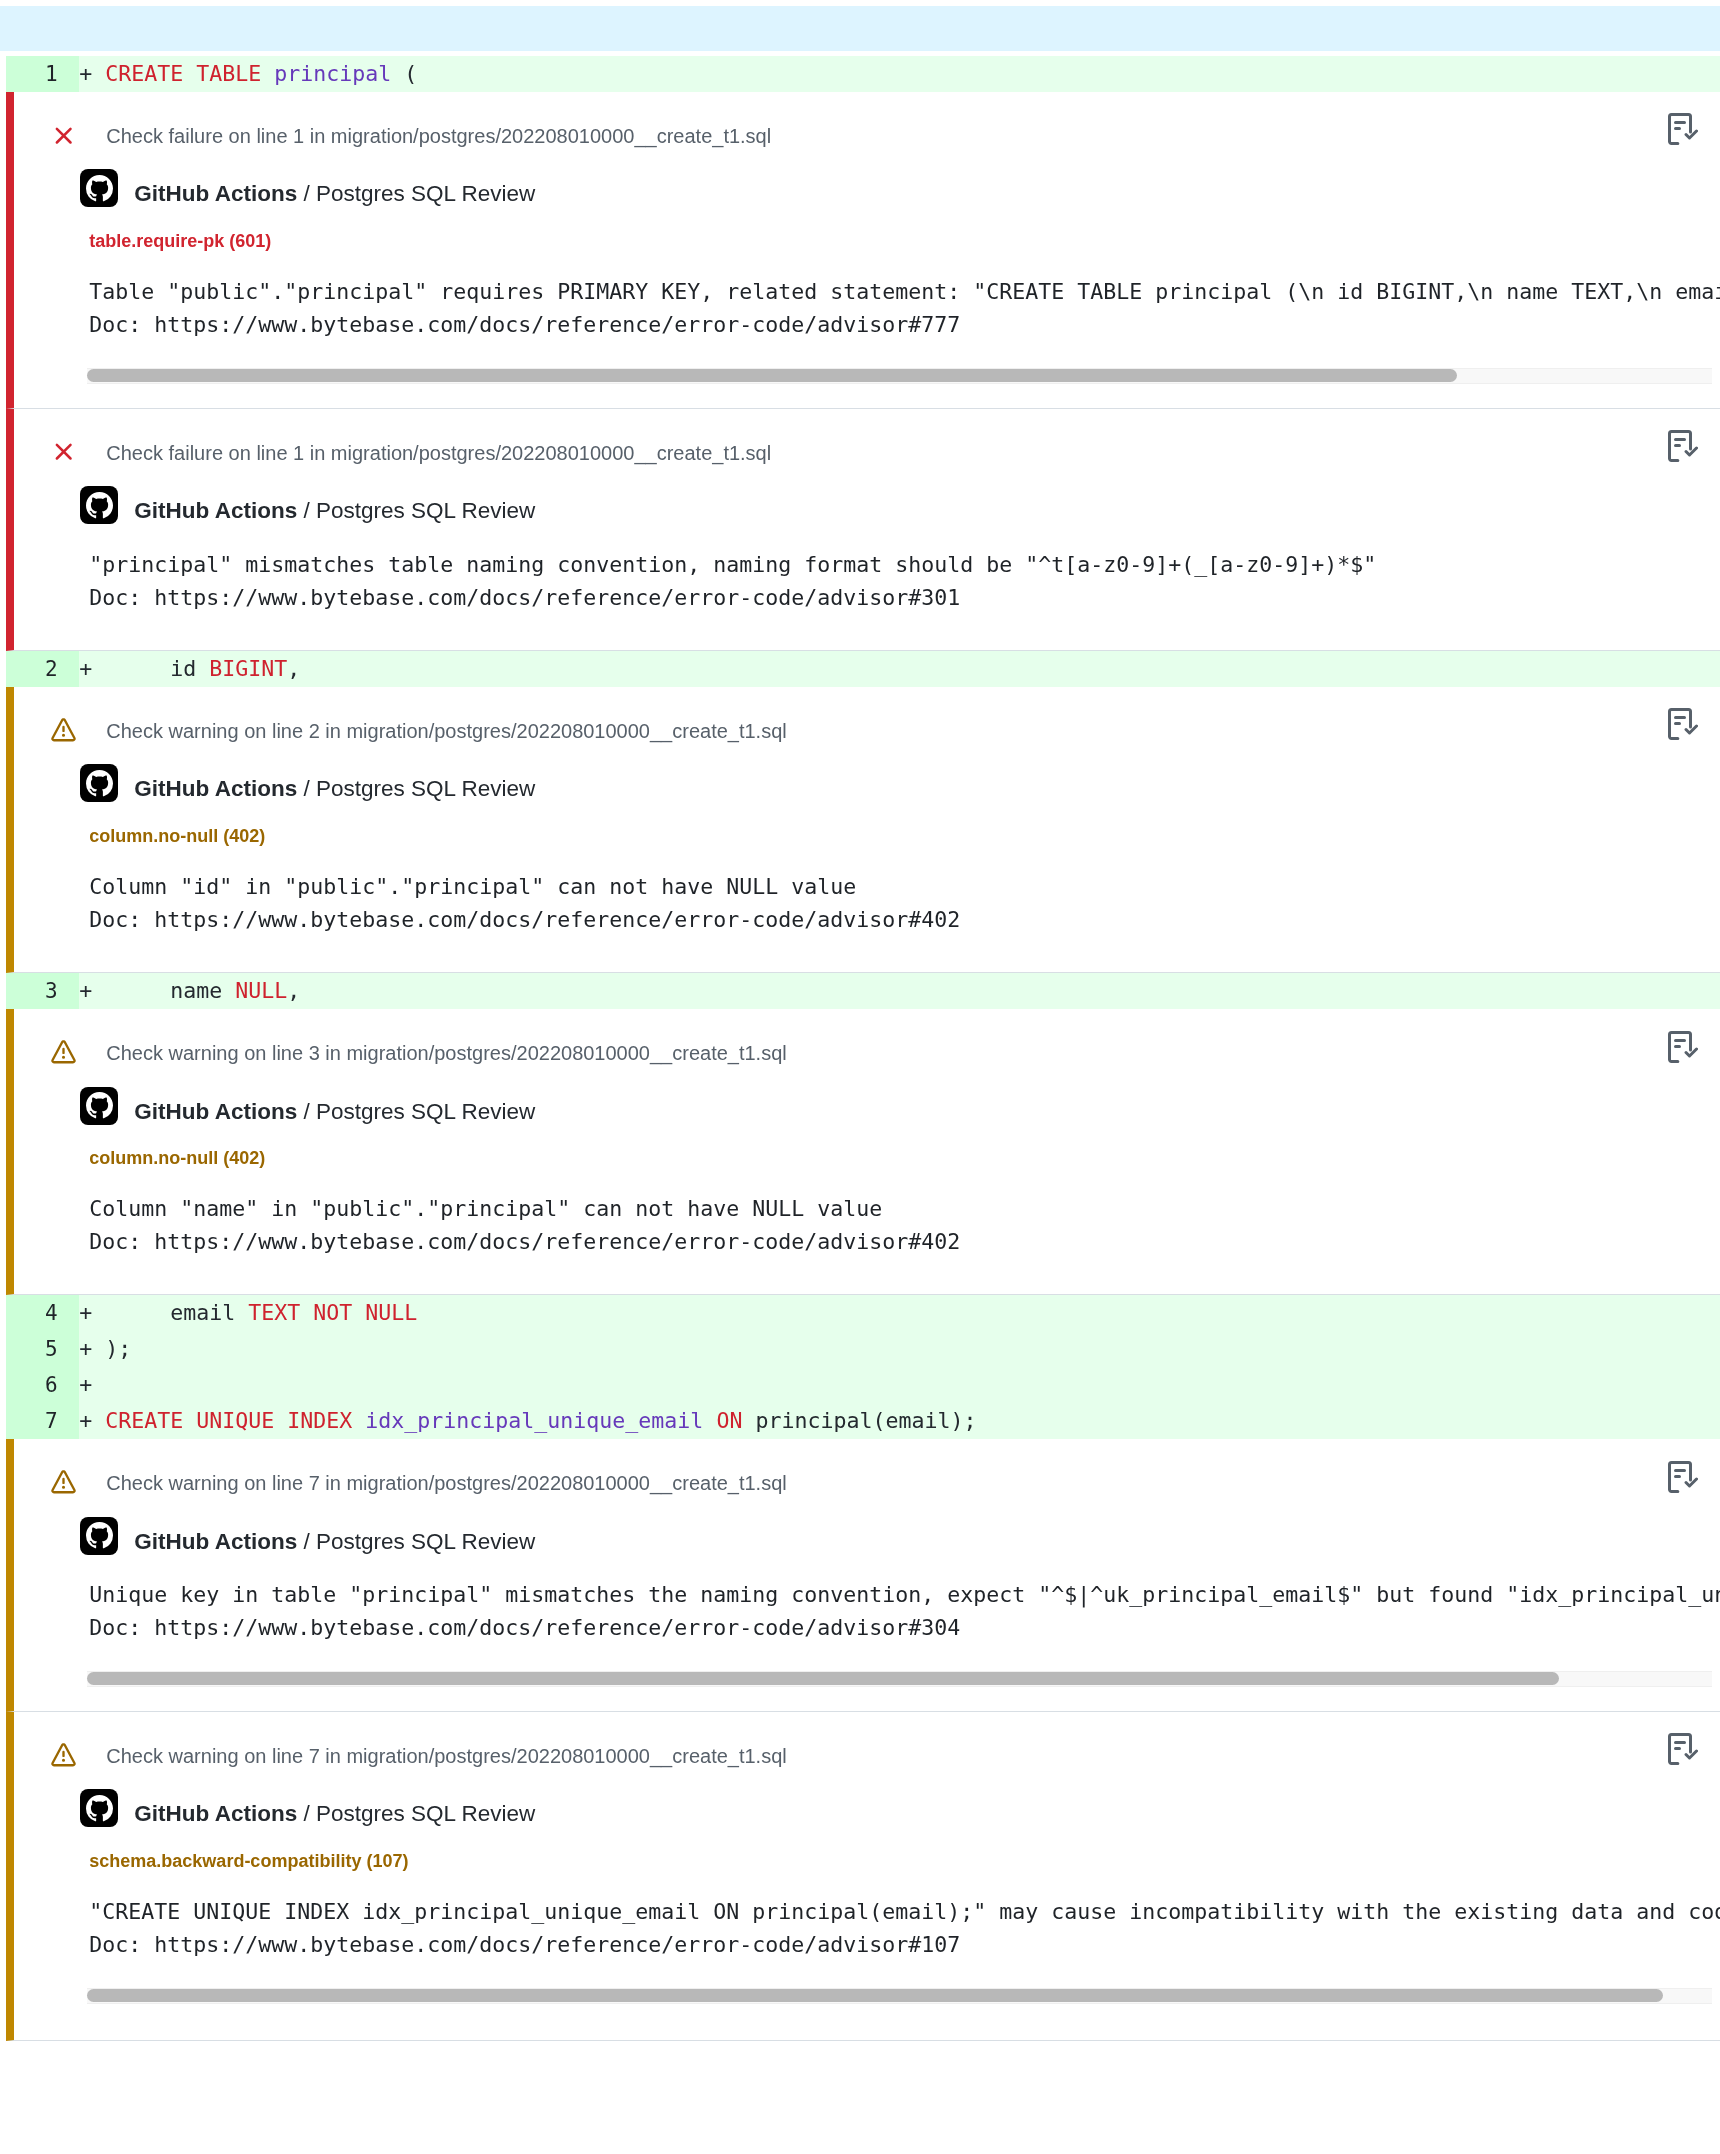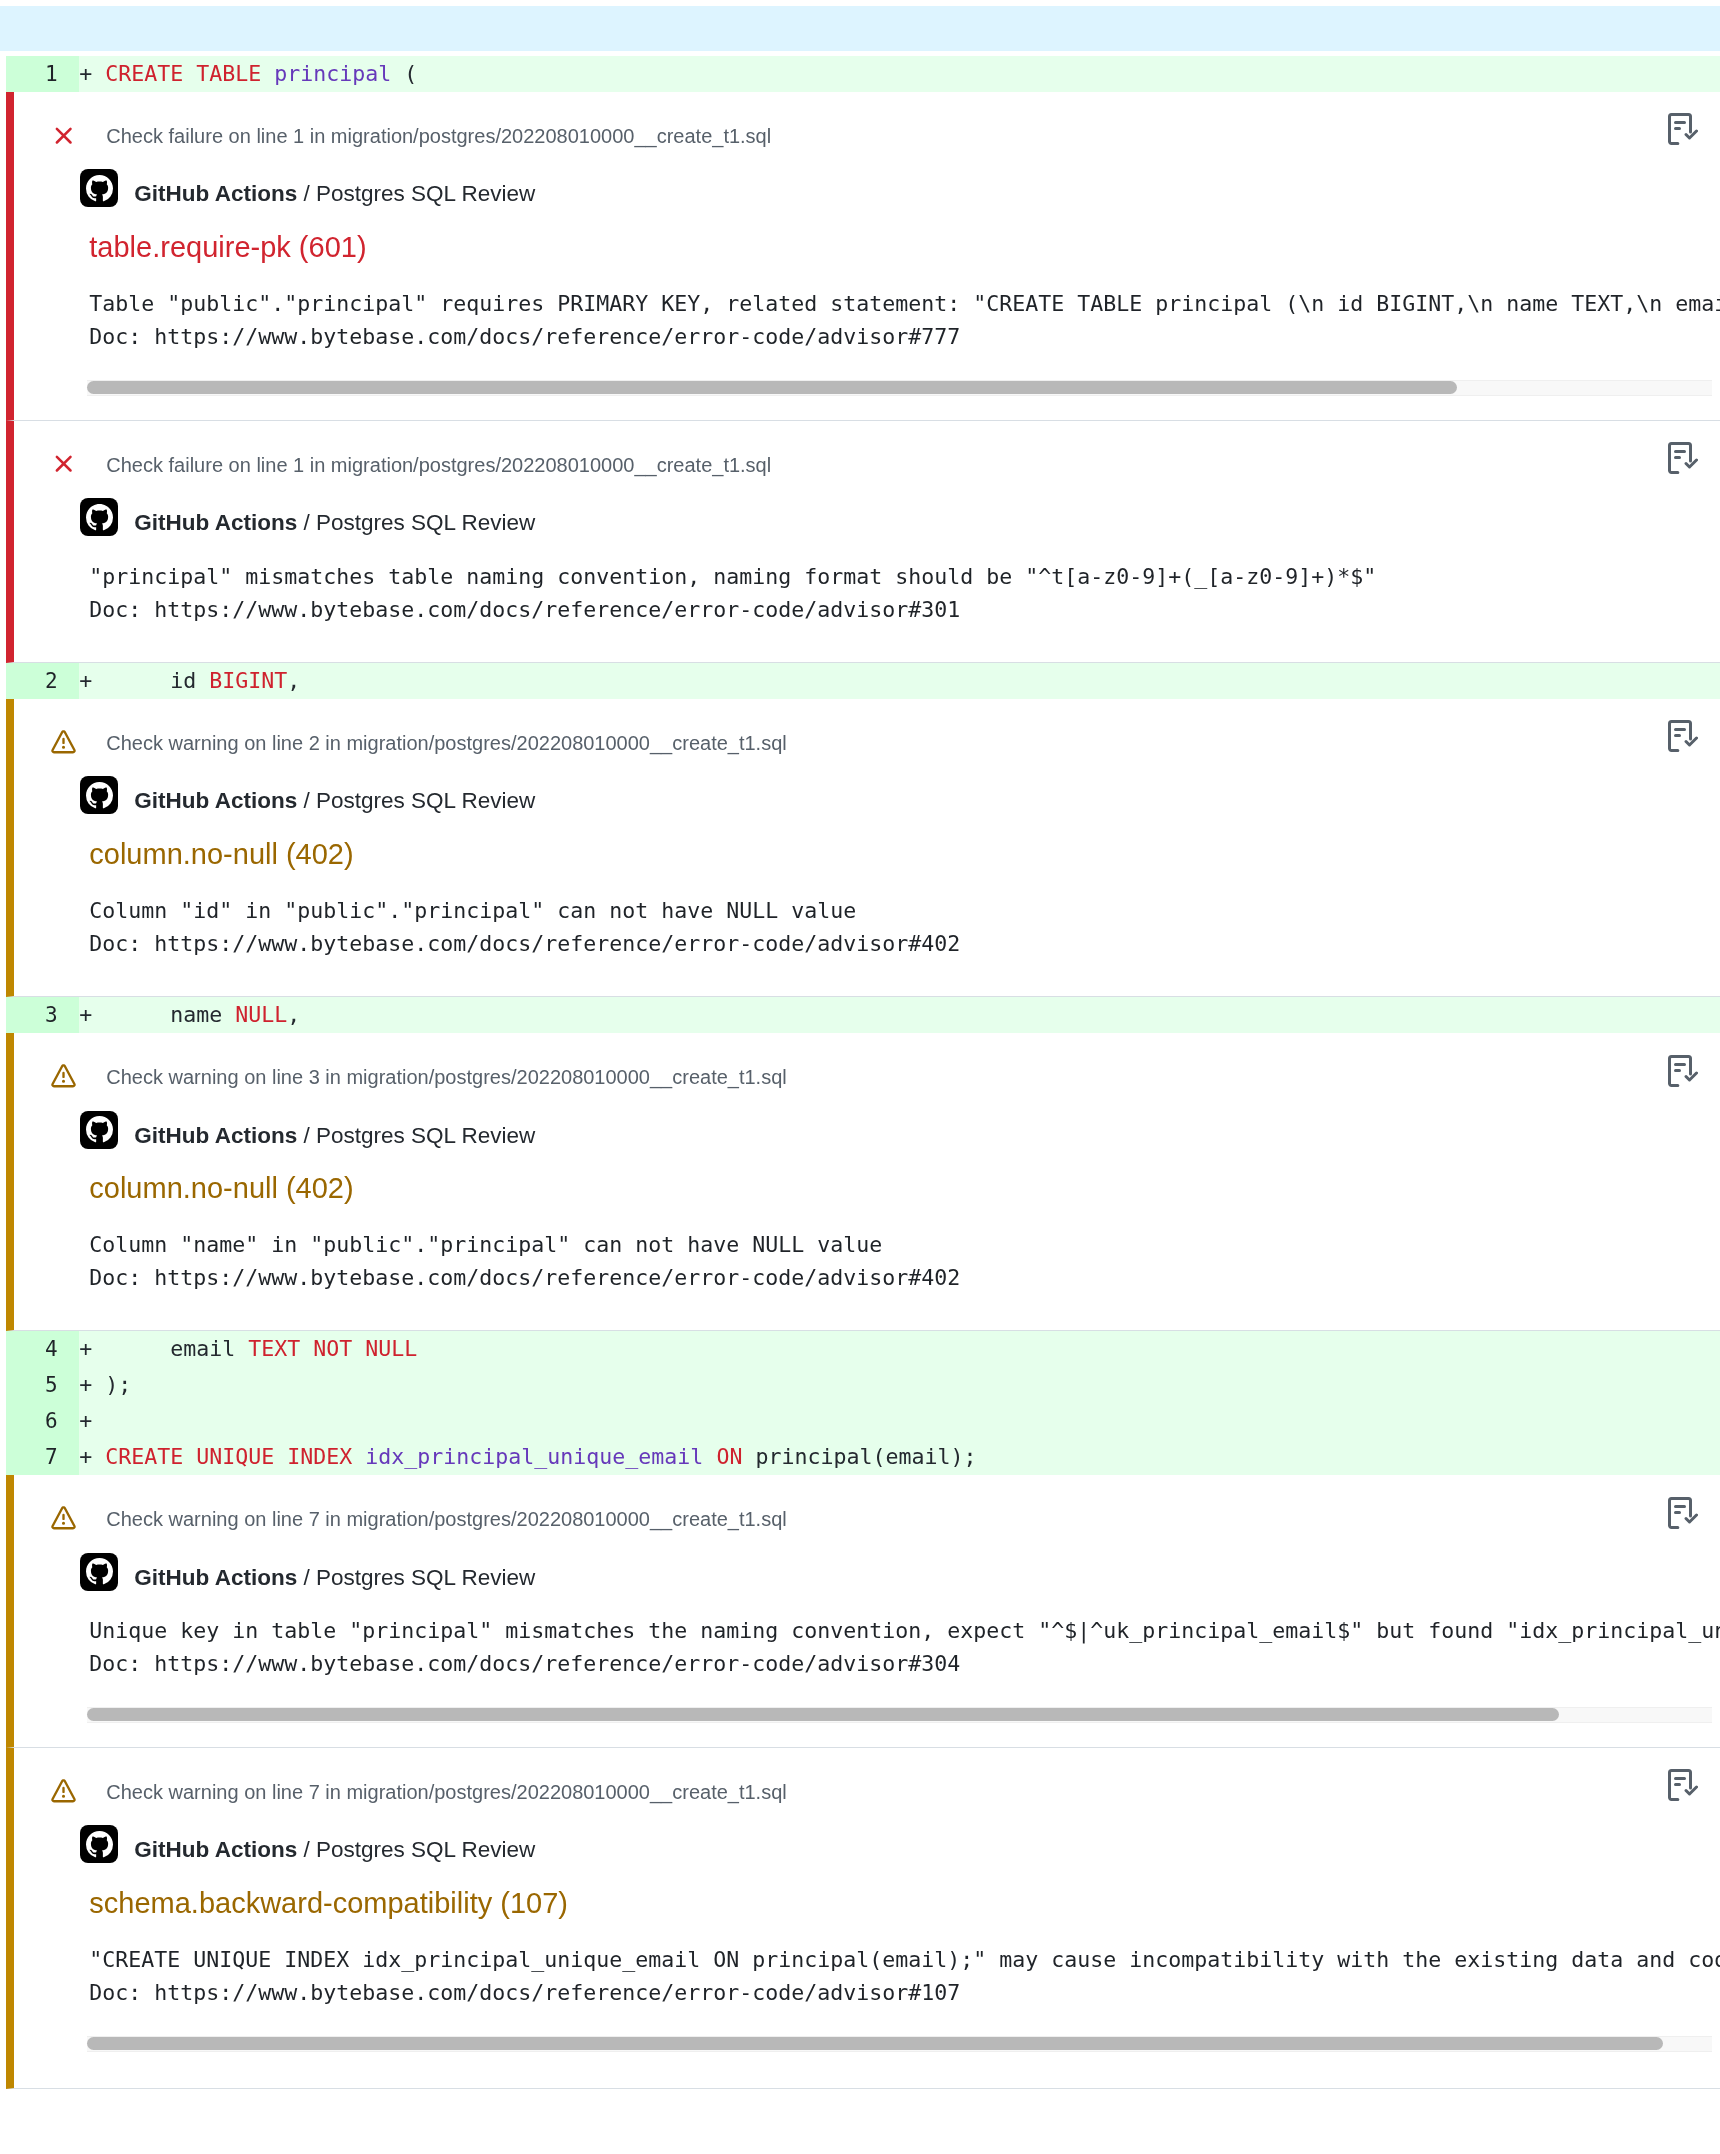--- a/index.html
+++ b/index.html
@@ -34,21 +34,21 @@
   .check-row { display:flex; align-items:flex-end; gap:30px; margin-bottom:21.6px; }
   .check-text { color:#57606a; font-size:20px; }
   .ann-icon { flex:none; width:25px; height:25px; display:flex; align-items:center; justify-content:center; }
   .actor-row { display:flex; align-items:flex-end; gap:16px; margin-left:29px; margin-bottom:23.4px; font-size:22.5px; }
   .avatar {
     flex:none; width:38px; height:38px; border-radius:8px; background:#000;
     display:flex; align-items:center; justify-content:center;
   }
   .actor-name { font-weight:700; color:#24292f; cursor:pointer; }
   .actor-rest { white-space:pre; color:#24292f; }
-  .ann-title { margin-left:38px; margin-bottom:23.4px; font-size:29px; font-weight:400; color:#d1242f; }
+  .ann-title { margin-left:38px; margin-bottom:23.4px; font-size:18px; font-weight:700; color:#d1242f; }
   .warning .ann-title { color:#9a6700; }
   .ann-msg, .ann-doc {
     margin-left:38px; font-family:"DejaVu Sans Mono", monospace;
     font-size:21.6px; line-height:33px; color:#1f2328;
     white-space:pre; overflow:hidden; width:calc(100% - 38px);
   }
   .checklist-btn {
     position:absolute; top:21.6px; right:23.4px; width:32px; height:32px;
     color:#57606a; cursor:pointer;
   }

